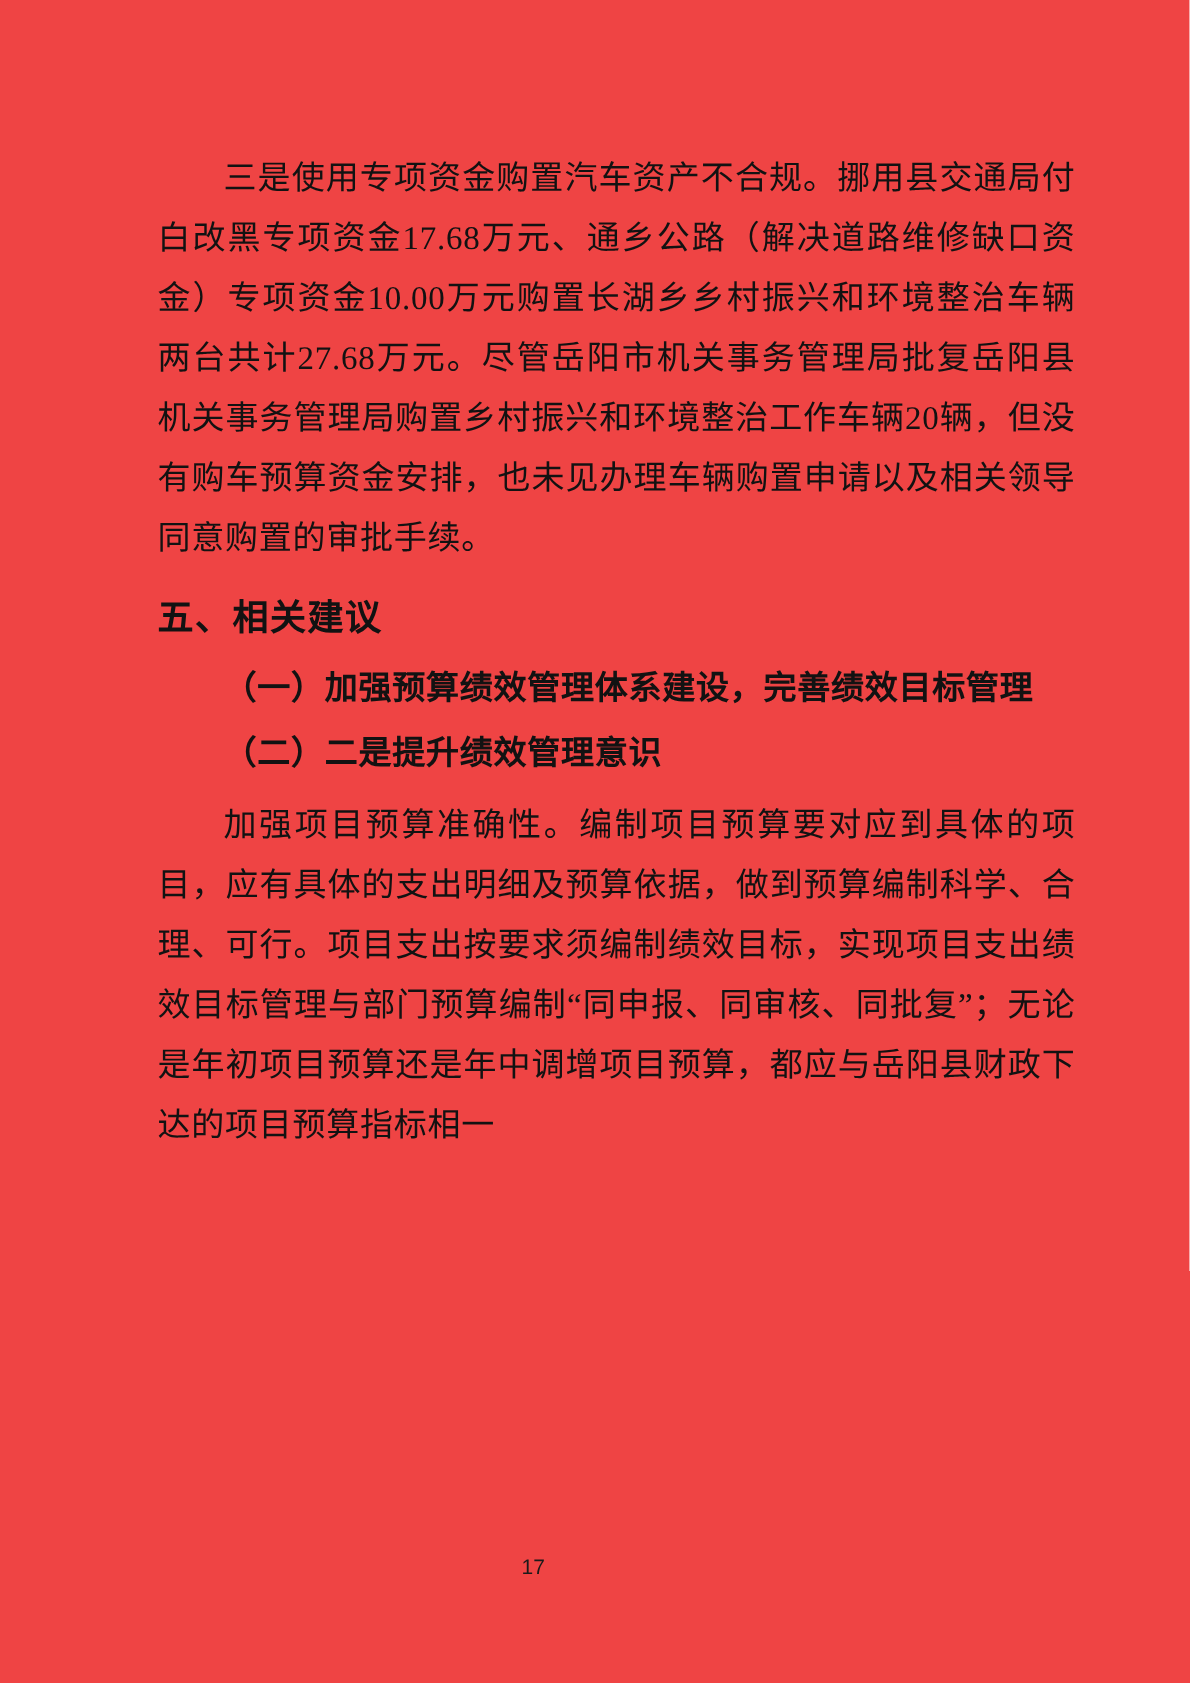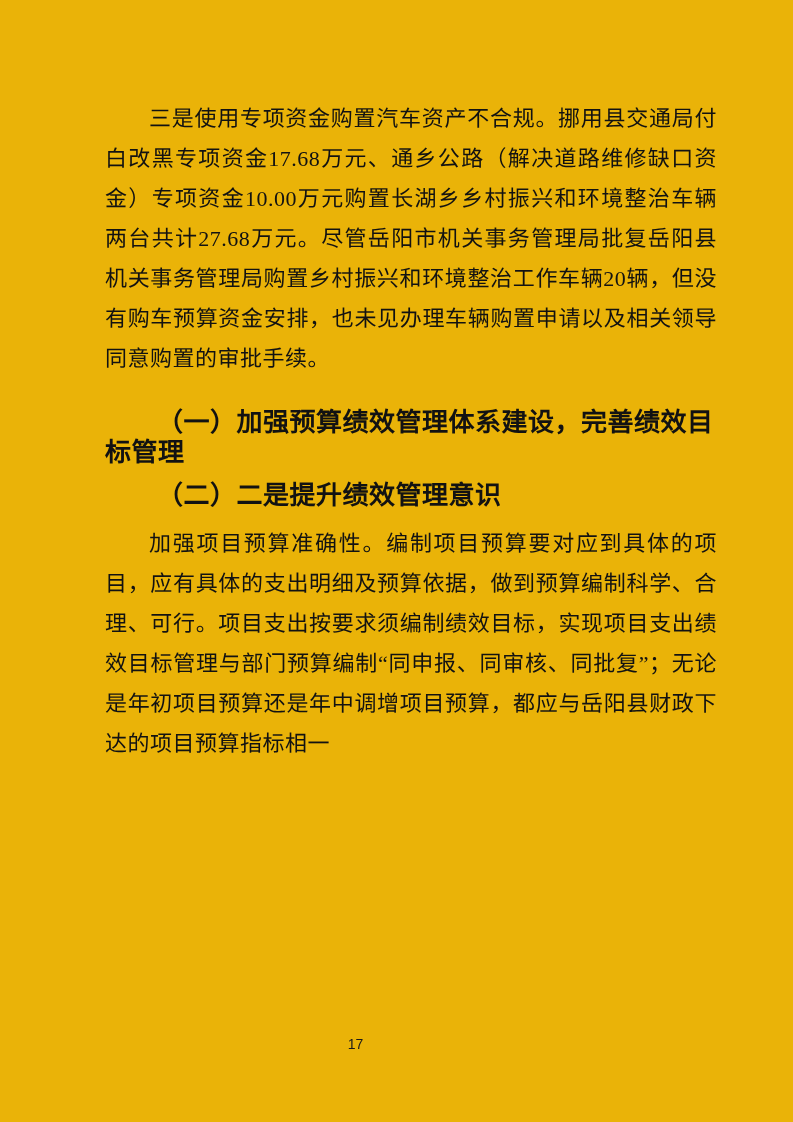--- a/index.html
+++ b/index.html
@@ -4,21 +4,21 @@
 <style>
   html, body {
     margin: 0;
     padding: 0;
     background: #ffffff;
   }
   .page {
     position: relative;
     width: 793px;
     height: 1122px;
-    background: #eab308;
+    background: #ef4444;
     overflow: hidden;
     font-family: "Liberation Serif", serif;
     color: #121212;
   }
   .content {
     position: absolute;
     left: 105px;
     top: 99px;
     width: 612px;
   }
@@ -34,22 +34,22 @@
   }
   .doc-heading-1 {
     margin: 19px 0 0 0;
     font-size: 24px;
     line-height: 30px;
     font-weight: bold;
     font-family: "Liberation Sans", sans-serif;
     letter-spacing: 1px;
   }
   .doc-heading-2 {
-    margin: 13px 0 13px 0;
-    font-size: 26px;
+    margin: 0 0 13px 0;
+    font-size: 22px;
     line-height: 30px;
     font-weight: bold;
     text-indent: 2em;
     font-family: "Liberation Serif", serif;
     letter-spacing: 0.5px;
   }
   .spacer-after-h1 { height: 16px; }
   .footer-page-number {
     position: absolute;
     top: 1036px;
@@ -61,20 +61,21 @@
     color: #1a1a1a;
   }
 </style>
 </head>
 <body>
 
 <div class="page">
   <div class="content">
     <p class="doc-paragraph">三是使用专项资金购置汽车资产不合规。挪用县交通局付白改黑专项资金17.68万元、通乡公路（解决道路维修缺口资金）专项资金10.00万元购置长湖乡乡村振兴和环境整治车辆两台共计27.68万元。尽管岳阳市机关事务管理局批复岳阳县机关事务管理局购置乡村振兴和环境整治工作车辆20辆，但没有购车预算资金安排，也未见办理车辆购置申请以及相关领导同意购置的审批手续。</p>
 
+    <h1 class="doc-heading-1">五、相关建议</h1>
 
     <div class="spacer-after-h1"></div>
 
     <h2 class="doc-heading-2">（一）加强预算绩效管理体系建设，完善绩效目标管理</h2>
 
 
     <h2 class="doc-heading-2">（二）二是提升绩效管理意识</h2>
 
     <p class="doc-paragraph">加强项目预算准确性。编制项目预算要对应到具体的项目，应有具体的支出明细及预算依据，做到预算编制科学、合理、可行。项目支出按要求须编制绩效目标，实现项目支出绩效目标管理与部门预算编制“同申报、同审核、同批复”；无论是年初项目预算还是年中调增项目预算，都应与岳阳县财政下达的项目预算指标相一</p>
   </div>

